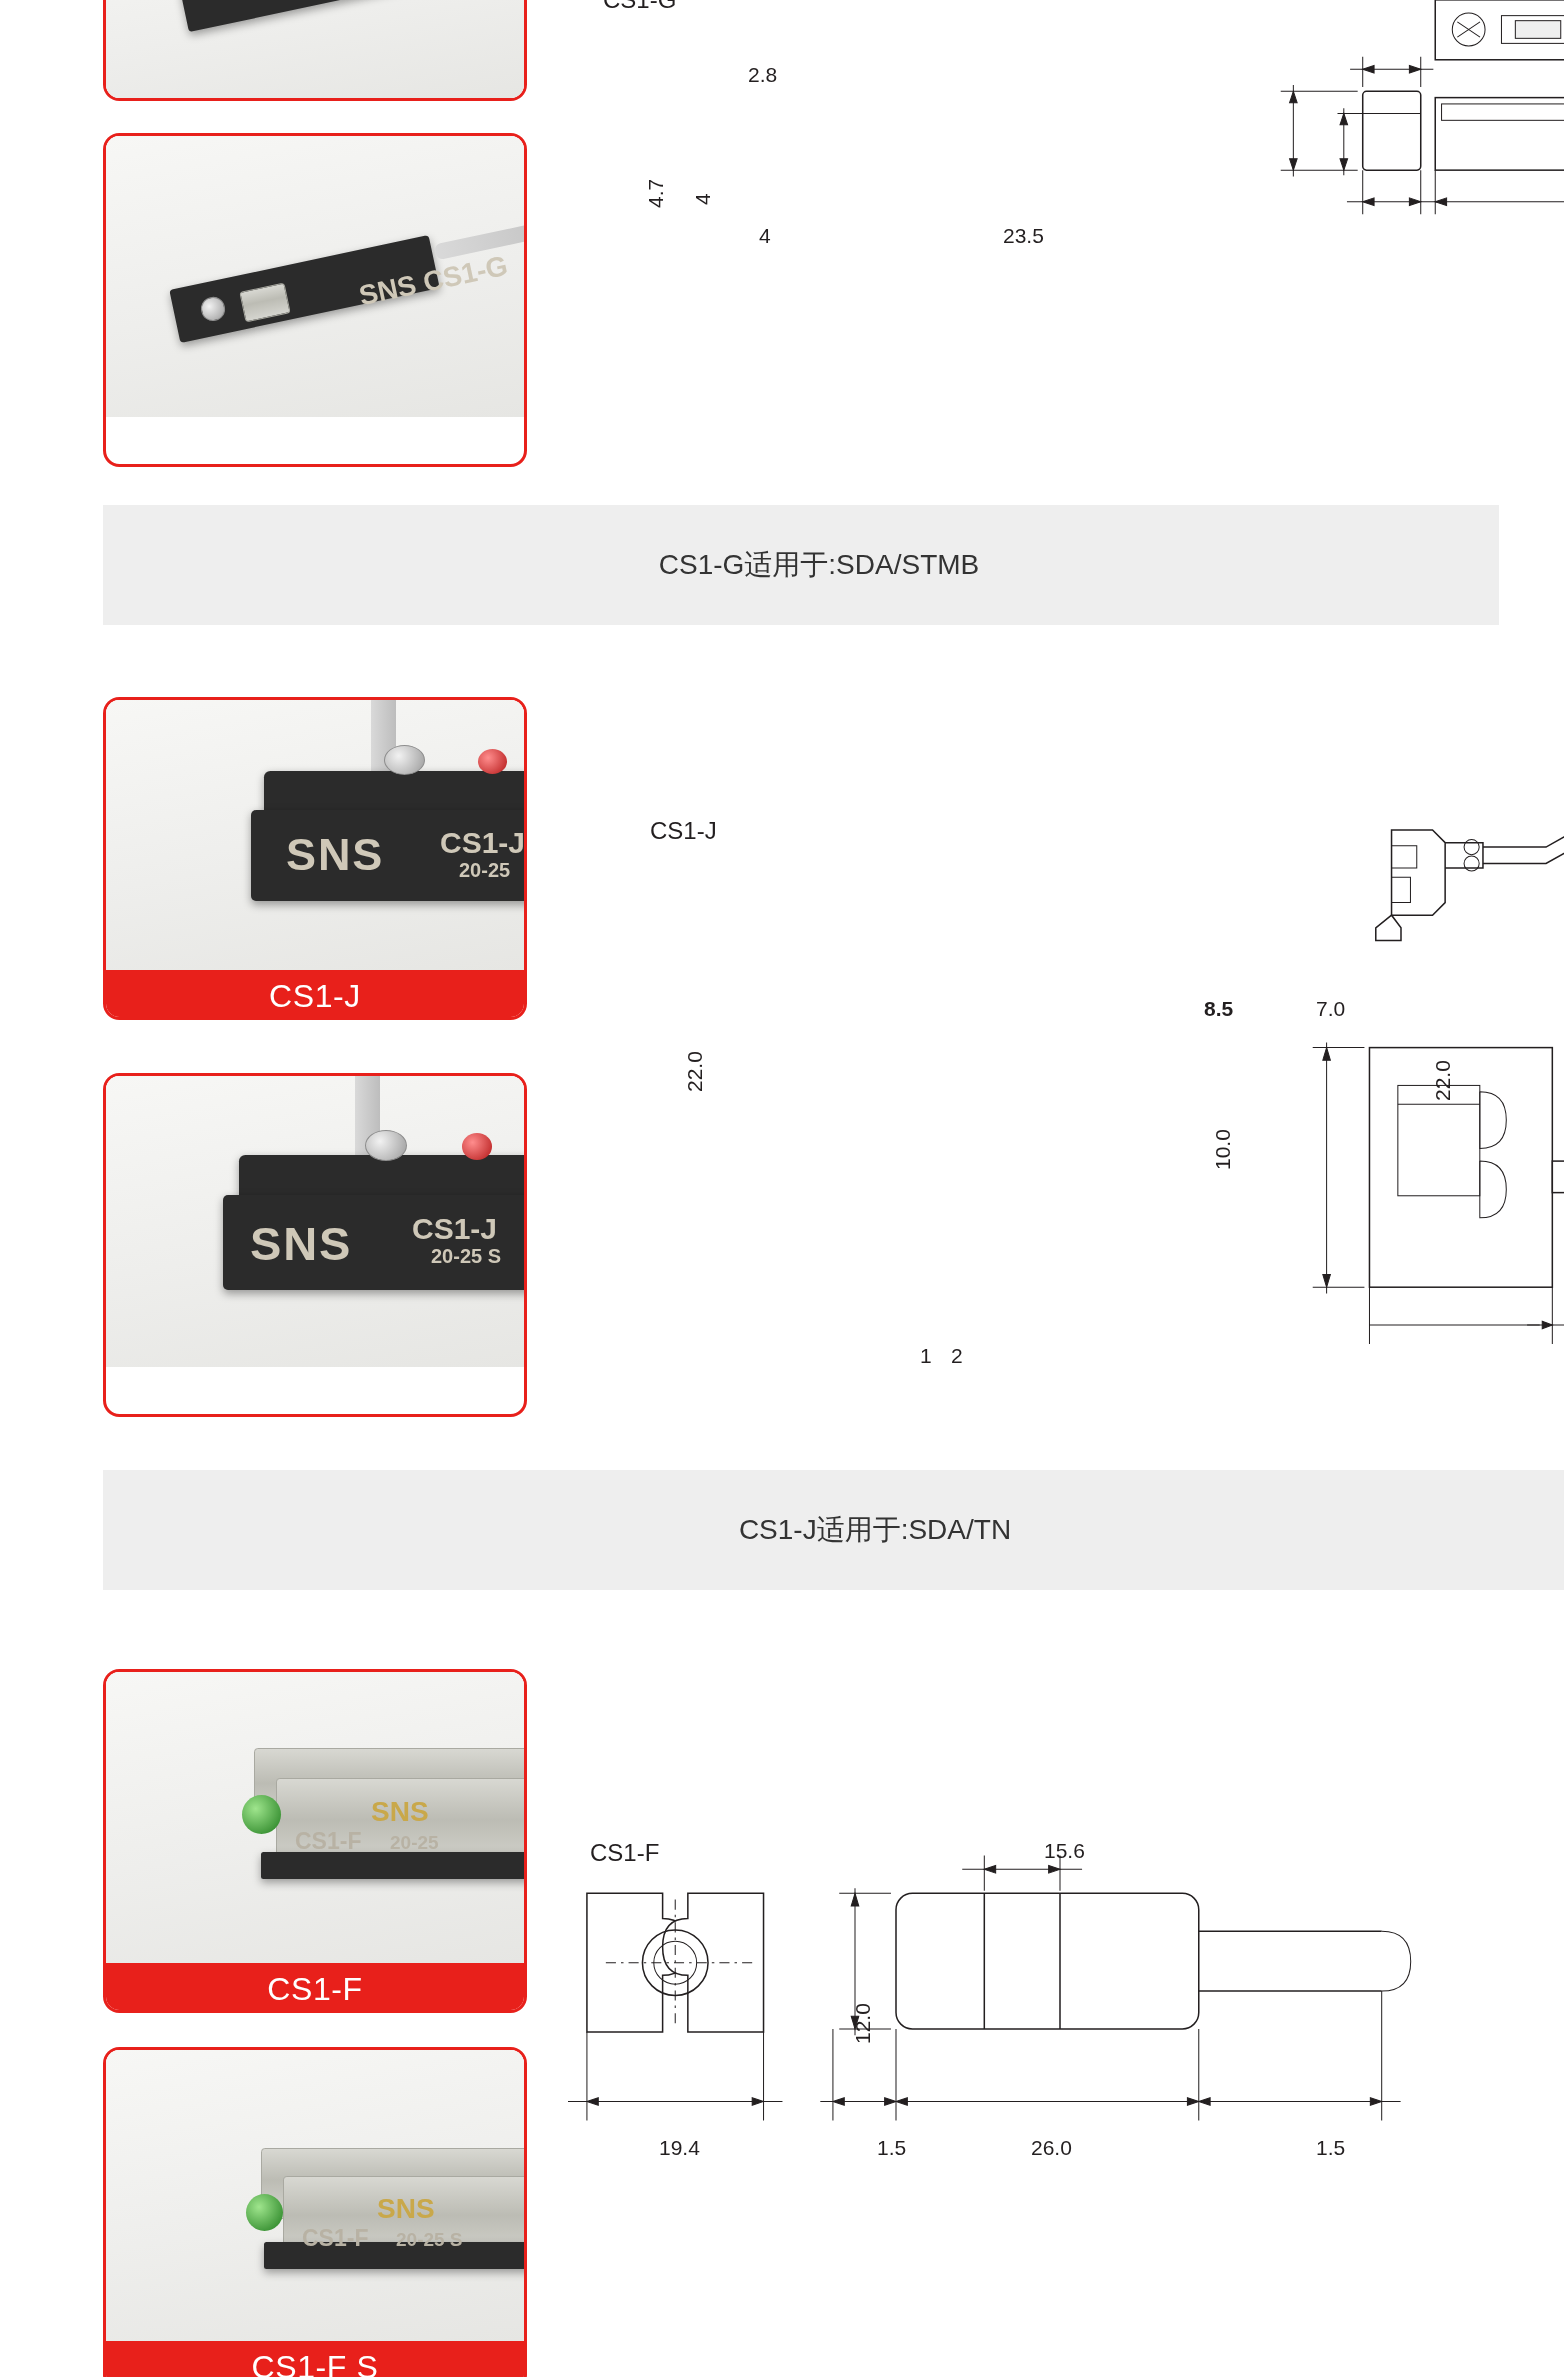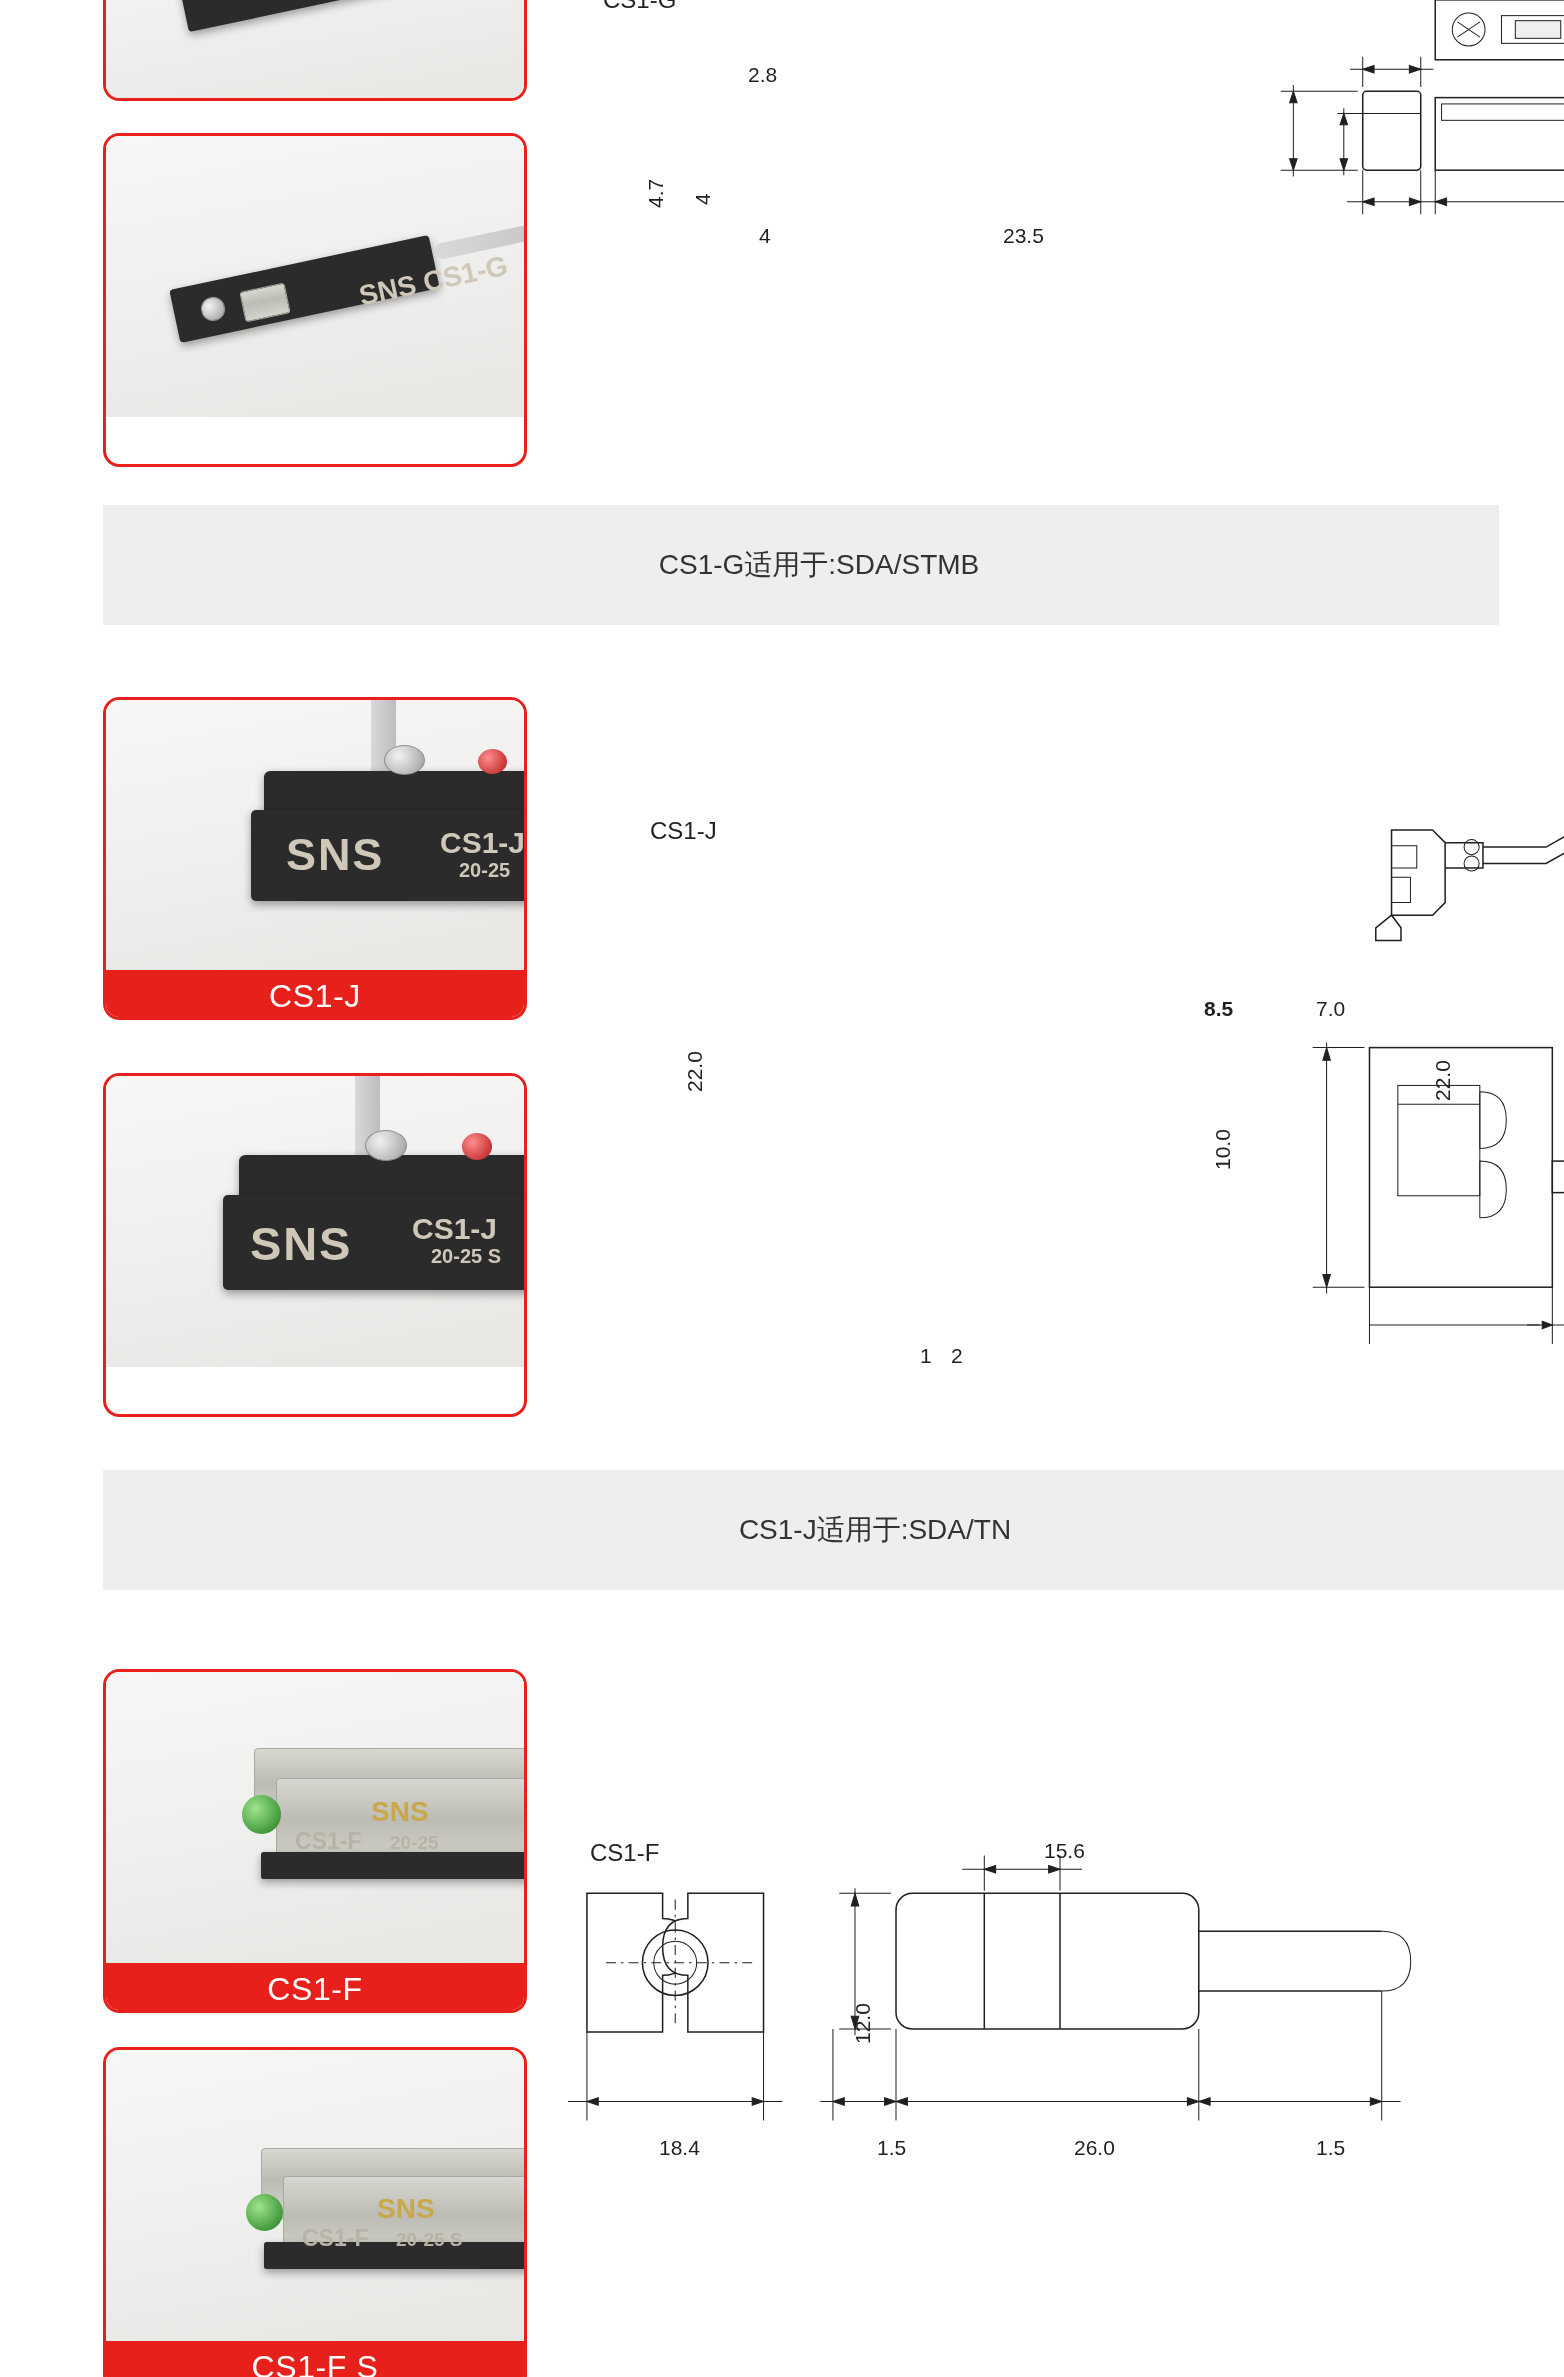--- a/index.html
+++ b/index.html
@@ -300,19 +300,19 @@
     <path class="ln-thin" d="M520,430 L1000,430"></path>
     <path class="ln-thin" d="M520,430 l18,-6 v12 z" style="fill:#231f20"></path>
     <path class="ln-thin" d="M1000,430 l-18,-6 v12 z" style="fill:#231f20"></path>
     <path class="ln-thin" d="M980,430 L1320,430"></path>
     <path class="ln-thin" d="M1000,430 l18,-6 v12 z" style="fill:#231f20"></path>
     <path class="ln-thin" d="M1290,430 l-18,-6 v12 z" style="fill:#231f20"></path>
   </svg>
 
   <div class="dim" style="left:1044px;top:1839px;">15.6</div>
   <div class="dim rot" style="left:851px;top:2044px;">12.0</div>
-  <div class="dim" style="left:659px;top:2136px;">18.4</div>
+  <div class="dim" style="left:659px;top:2136px;">19.4</div>
   <div class="dim" style="left:877px;top:2136px;">1.5</div>
-  <div class="dim" style="left:1074px;top:2136px;">26.0</div>
+  <div class="dim" style="left:1031px;top:2136px;">26.0</div>
   <div class="dim" style="left:1316px;top:2136px;">1.5</div>
 
 </div>
 
 
 </body></html>

